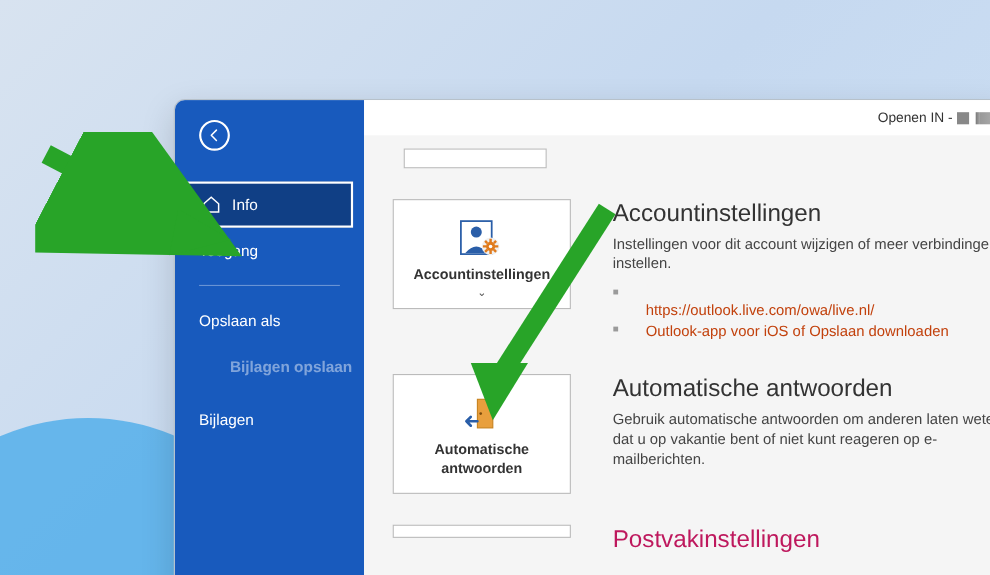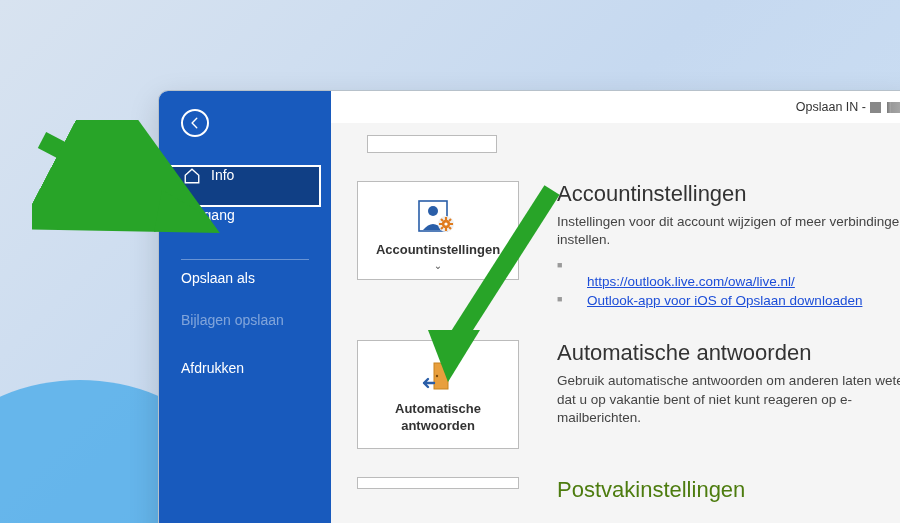--- a/index.html
+++ b/index.html
@@ -45,37 +45,37 @@
     width: 28px; height: 28px;
     border: 2px solid #fff;
     border-radius: 50%;
     margin-left: 22px;
     display:flex;align-items:center;justify-content:center;
     cursor:pointer;
   }
   .back-btn svg { width:14px;height:14px; }
   .side-items { margin-top: 28px; }
   .side-item {
-    display:flex;
+    display:flex;align-items:center;
     height: 42px;
     padding-left: 22px;
     font-size: 14px;
     font-weight: 400;
     cursor:pointer;
     color:#fff;
   }
   .side-item.selected {
     background: #103f85;
     border: 2px solid #fff;
     margin: 0 10px;
     padding-left: 12px;
   }
   .side-item .ic { width:18px;height:18px;margin-right:10px;display:inline-flex; }
   .side-sep { height:1px;background:rgba(255,255,255,0.35);margin:10px 22px; }
-  .side-item.dim { color: rgba(255,255,255,0.45); font-weight:400; }
+  .side-item.dim { color: rgba(255,255,255,0.45); font-weight:700;margin-left:28px; }
 
   .content {
     flex:1;
     background:#f5f5f5;
     position:relative;
     overflow:hidden;
   }
   .titlebar {
     height: 32px;
     background:#fff;
@@ -140,21 +140,21 @@
     color:#444;
     padding-left:20px;
     margin-bottom:4px;
     position:relative;
   }
   .desc li::before {
     content:"■";
     position:absolute;left:0;top:1px;
     color:#9a9a9a;font-size:9px;
   }
-  .desc a { color:#1d4ed8; text-decoration:underline; cursor:pointer;padding-left:10px; }
+  .desc a { color:#c2410c; cursor:pointer;padding-left:10px; }
 
   
   .arrow {
     position:absolute;
     pointer-events:none;
   }
 </style>
 </head>
 <body>
 
@@ -182,28 +182,28 @@
         <span>Toegang</span>
       </div>
       <div class="side-sep"></div>
       <div class="side-item">
         <span>Opslaan als</span>
       </div>
       <div class="side-item dim">
         <span>Bijlagen opslaan</span>
       </div>
       <div class="side-item" style="margin-top:6px">
-        <span>Afdrukken</span>
+        <span>Bijlagen</span>
       </div>
     </div>
   </div>
 
   <div class="content">
     <div class="titlebar">
-      <span>Opslaan IN - </span>
+      <span>Openen IN - </span>
       <span class="sq"></span>
       <span class="strip"></span>
     </div>
 
     <div class="pane">
       <div class="stub-box"></div>
 
       <div class="row">
         <div class="big-btn">
           <div class="icon-area">
@@ -260,21 +260,21 @@
         </div>
         <div class="desc">
           <h2>Automatische antwoorden</h2>
           <p>Gebruik automatische antwoorden om anderen laten weten dat u op vakantie bent of niet kunt reageren op e-mailberichten.</p>
         </div>
       </div>
 
       <div class="row">
         <div class="big-btn" style="height:12px;padding:0"></div>
         <div class="desc">
-          <h2 style="color:#4d7c0f">Postvakinstellingen</h2>
+          <h2 style="color:#be185d">Postvakinstellingen</h2>
         </div>
       </div>
 
     </div>
   </div>
 </div>
 
 <svg class="arrow" style="left:32px;top:120px" width="190" height="120">
   <defs>
       <marker id="ah1" markerWidth="10" markerHeight="10" refX="7" refY="5" orient="auto">

